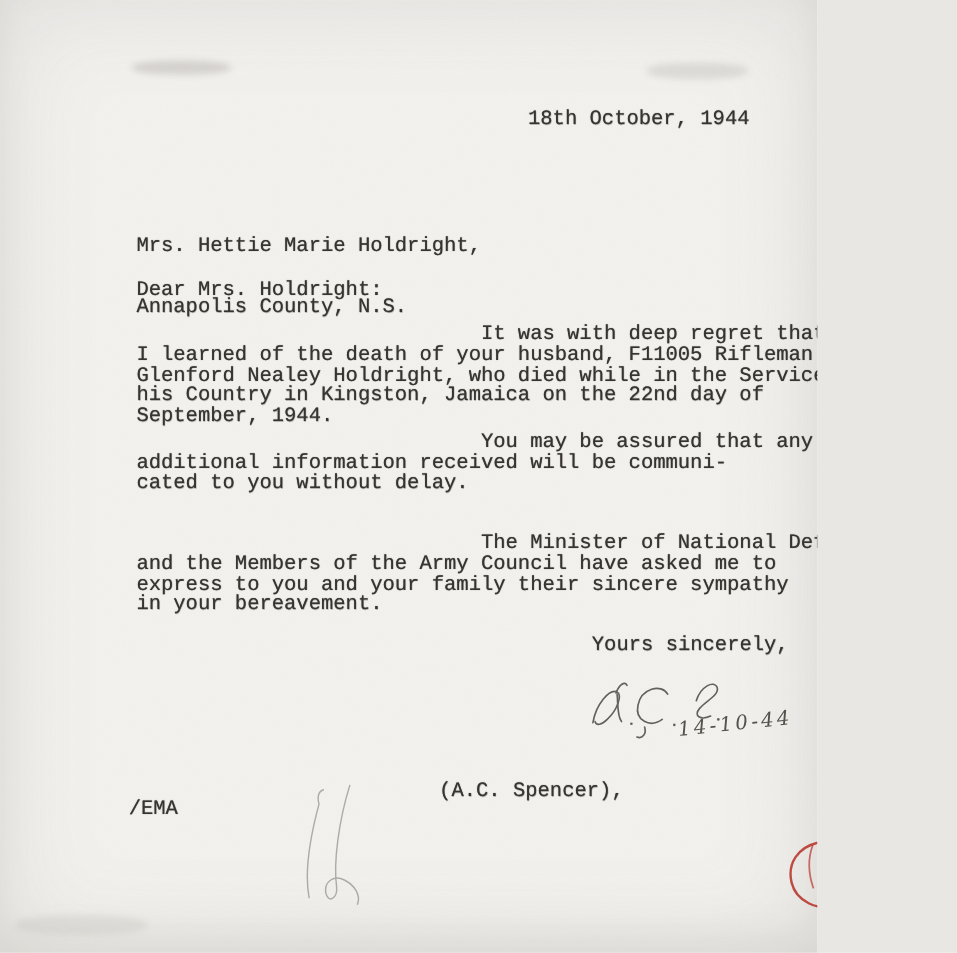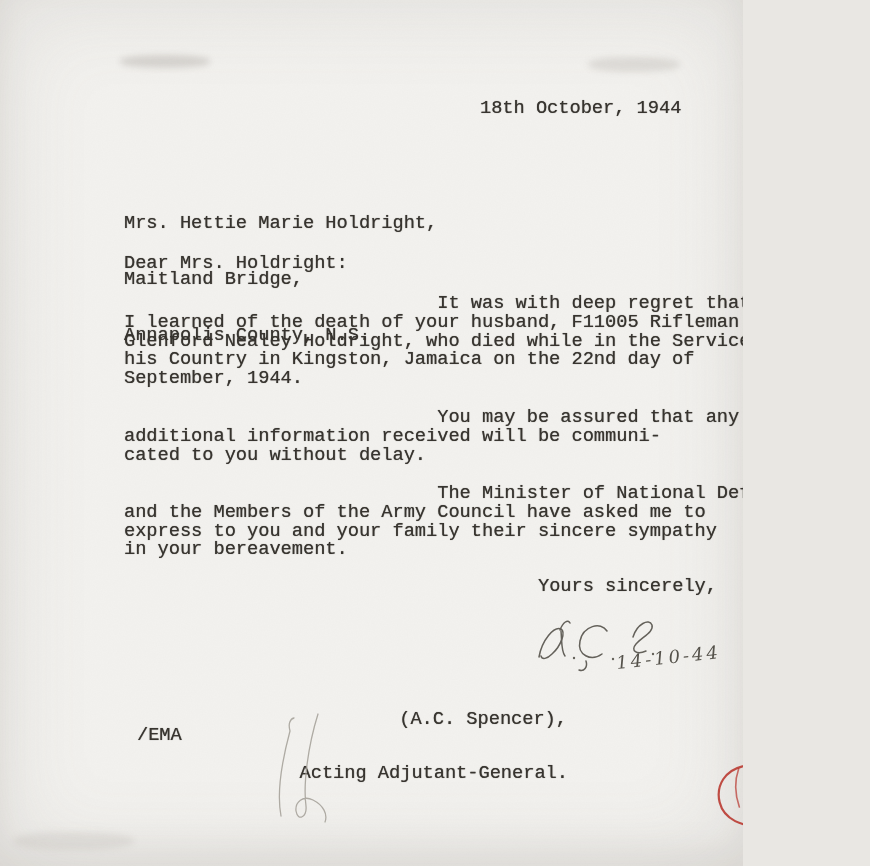--- a/index.html
+++ b/index.html
@@ -28,27 +28,27 @@
     letter-spacing: 0;
     color: #37342f;
     white-space: pre;
     text-shadow: 0 0 0.9px rgba(48,44,39,0.65), 0.4px 0.4px 0.4px rgba(48,44,39,0.25);
     filter: blur(0.22px);
   }
   .date-line        { left: 480px; top: 99px;  }
   .recipient-block  { left: 124px; top: 176px; }
   .salutation-line  { left: 124px; top: 254px; }
   .para-1           { left: 124px; top: 294px; }
-  .para-2           { left: 124px; top: 408px; }
+  .para-2           { left: 124px; top: 392px; }
   .para-3           { left: 124px; top: 484px; }
   .valediction-line { left: 538px; top: 577px; }
   .closing-block    { right: 163px; top: 676px; text-align: right; line-height: 17.7px; }
   .closing-block .cl-name  { margin-right: 13px; }
   .closing-block .cl-title { margin-right: 12px; }
-  .typist-line      { left: 117px; top: 726px; margin-left: 20px; }
+  .typist-line      { left: 117px; top: 726px; }
 
   .signature-svg { position: absolute; left: 533px; top: 616px; }
   .pencil-svg    { position: absolute; left: 250px; top: 710px; }
   .redmark-svg   { position: absolute; left: 708px; top: 758px; }
 
   .smudge {
     position: absolute;
     background: rgba(152,147,140,0.30);
     border-radius: 45%;
     filter: blur(3px);
@@ -84,21 +84,20 @@
 
   <div class="smudge smudge-1"></div>
   <div class="smudge smudge-2"></div>
   <div class="smudge smudge-3"></div>
   <div class="smudge smudge-4"></div>
 
   <div class="typed date-line">18th October, 1944</div>
 
   <div class="typed recipient-block">
     <div>Mrs. Hettie Marie Holdright,</div>
-    <div>Maitland Bridge,</div>
     <div>Annapolis County, N.S.</div>
   </div>
 
   <div class="typed salutation-line">Dear Mrs. Holdright:</div>
 
   <div class="typed para-1">                            It was with deep regret that
 I learned of the death of your husband, F11005 Rifleman
 Glenford Nealey Holdright, who died while in the Service of
 his Country in Kingston, Jamaica on the 22nd day of
 September, 1944.</div>
@@ -122,21 +121,20 @@
       <path d="M53,45 C55,51 51,56 46,54"></path>
       <circle cx="80" cy="43" r="1.2" fill="#55524b" stroke="none"></circle>
       <path d="M100,21 C104,8 116,2 119,9 C121,16 109,21 103,28 C97,35 104,39 113,35"></path>
       <circle cx="120" cy="38" r="1.2" fill="#55524b" stroke="none"></circle>
     </g>
     <text class="hand-date" x="84" y="53" transform="rotate(-6 84 53)" font-size="18" fill="#55524b">14-10-44</text>
   </svg>
 
   <div class="typed closing-block">
     <div class="cl-name">(A.C. Spencer),</div>
-    <div class="cl-title">Acting Adjutant-General.</div>
   </div>
 
   <div class="typed typist-line">/EMA</div>
 
   <svg class="pencil-svg" width="90" height="115" viewBox="0 0 90 115">
     <g stroke="#a39f97" stroke-width="1.3" fill="none" stroke-linecap="round" opacity="0.85">
       <path d="M44,8 C40,9 38,14 40,21 C33,47 26,80 31,106"></path>
       <path d="M68,4 C58,36 53,74 56,96 C57,107 48,112 46,101 C45,92 53,85 63,90 C73,95 78,104 75,112"></path>
     </g>
   </svg>

